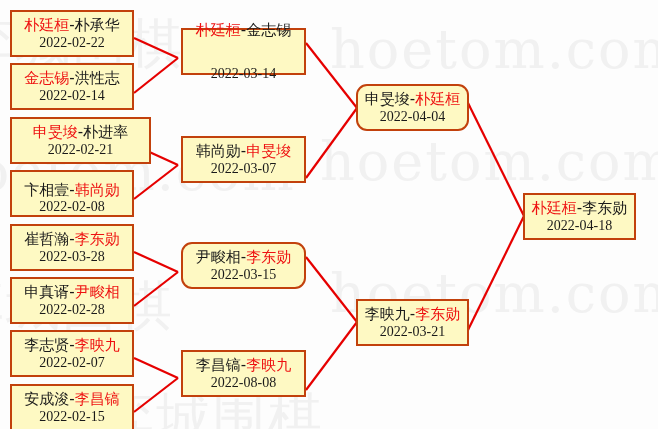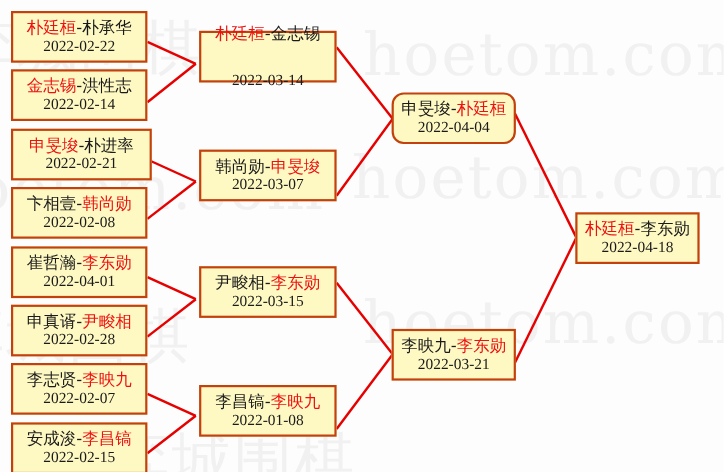--- a/index.html
+++ b/index.html
@@ -122,39 +122,39 @@
     <div class="date">2022-02-22</div>
   </div>
 
   <div class="match-box" style="left:10px;  top:63px;  width:124px; height:47px;">
     <div class="players">
       <span class="p-win">金志锡</span><span class="dash">-</span><span class="p-lose">洪性志</span>
     </div>
     <div class="date">2022-02-14</div>
   </div>
 
-  <div class="match-box" style="left:10px;  top:117px; width:128px; height:47px;">
+  <div class="match-box" style="left:10px;  top:117px; width:141px; height:47px;">
     <div class="players">
       <span class="p-win">申旻埈</span><span class="dash">-</span><span class="p-lose">朴进率</span>
     </div>
     <div class="date">2022-02-21</div>
   </div>
 
-  <div class="match-box" style="left:10px;  top:170px; width:124px; height:47px;">
+  <div class="match-box" style="left:10px;  top:170px; width:124px; height:47px;justify-content:flex-end;">
     <div class="players">
       <span class="p-lose">卞相壹</span><span class="dash">-</span><span class="p-win">韩尚勋</span>
     </div>
     <div class="date">2022-02-08</div>
   </div>
 
   <div class="match-box" style="left:10px;  top:224px; width:124px; height:47px;">
     <div class="players">
       <span class="p-lose">崔哲瀚</span><span class="dash">-</span><span class="p-win">李东勋</span>
     </div>
-    <div class="date">2022-04-01</div>
+    <div class="date">2022-03-28</div>
   </div>
 
   <div class="match-box" style="left:10px;  top:277px; width:124px; height:47px;text-align:right;">
     <div class="players">
       <span class="p-lose">申真谞</span><span class="dash">-</span><span class="p-win">尹畯相</span>
     </div>
     <div class="date">2022-02-28</div>
   </div>
 
   <div class="match-box" style="left:10px;  top:330px; width:124px; height:47px;">
@@ -178,32 +178,32 @@
     <div class="date">2022-03-14</div>
   </div>
 
   <div class="match-box" style="left:181px; top:136px; width:125px; height:47px;">
     <div class="players">
       <span class="p-lose">韩尚勋</span><span class="dash">-</span><span class="p-win">申旻埈</span>
     </div>
     <div class="date">2022-03-07</div>
   </div>
 
-  <div class="match-box" style="left:181px; top:242px; width:125px; height:47px;">
+  <div class="match-box" style="left:181px; top:242px; width:125px; height:47px;border-radius:11px;">
     <div class="players">
       <span class="p-lose">尹畯相</span><span class="dash">-</span><span class="p-win">李东勋</span>
     </div>
     <div class="date">2022-03-15</div>
   </div>
 
   <div class="match-box" style="left:181px; top:350px; width:125px; height:47px;">
     <div class="players">
       <span class="p-lose">李昌镐</span><span class="dash">-</span><span class="p-win">李映九</span>
     </div>
-    <div class="date">2022-01-08</div>
+    <div class="date">2022-08-08</div>
   </div>
 
   <div class="match-box" style="left:356px; top:84px;  width:113px; height:47px;border-radius:11px;">
     <div class="players">
       <span class="p-lose">申旻埈</span><span class="dash">-</span><span class="p-win">朴廷桓</span>
     </div>
     <div class="date">2022-04-04</div>
   </div>
 
   <div class="match-box" style="left:356px; top:299px; width:113px; height:47px;">

